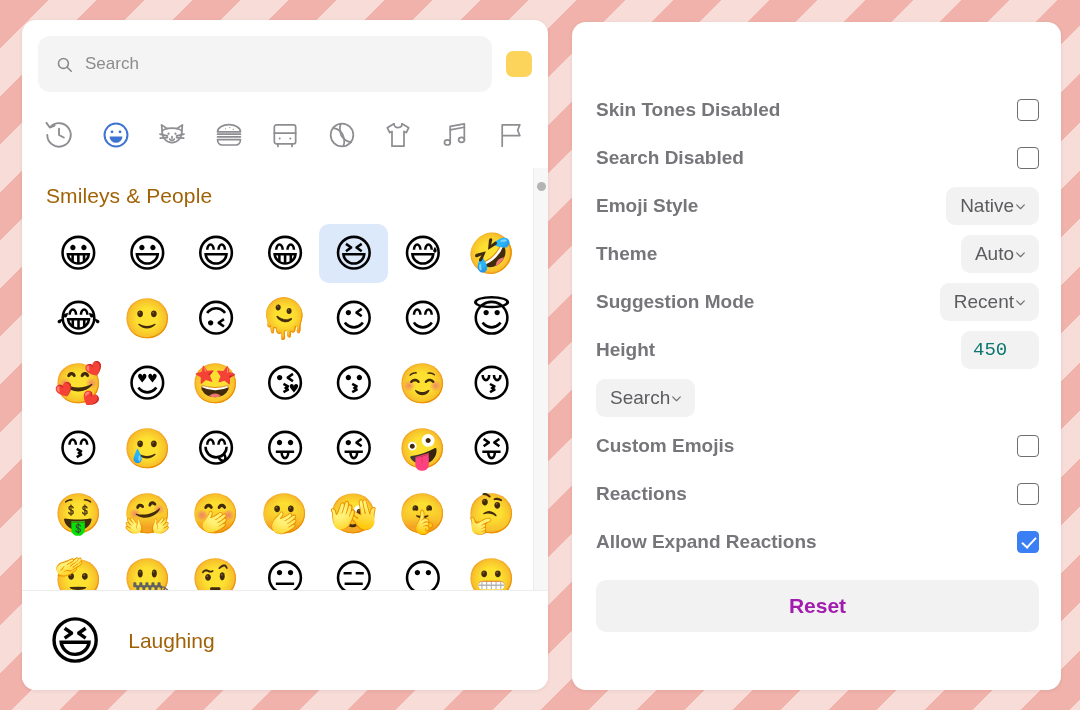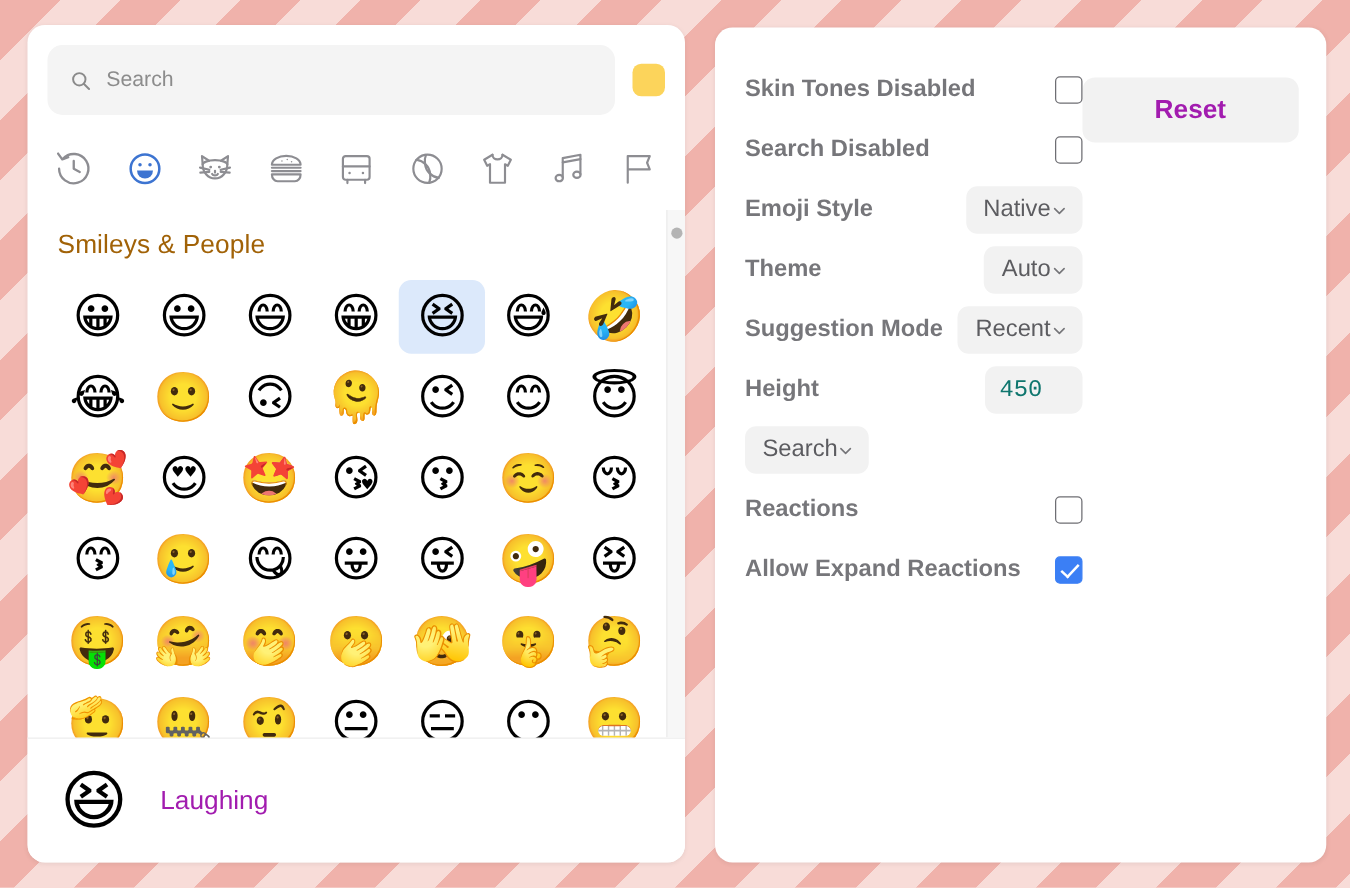--- a/index.html
+++ b/index.html
@@ -187,35 +187,35 @@
     padding: 0 26px;
     gap: 26px;
   }
   .footer-emoji {
     font-size: 52px;
     line-height: 1;
     font-family: "DejaVu Sans", sans-serif;
   }
   .footer-label {
     font-size: 21px;
-    color: #a21caf;
+    color: #a16207;
   }
 
   
   #settings-panel {
     position: absolute;
     left: 572px;
     top: 22px;
     width: 489px;
     height: 668px;
     background: #ffffff;
     border-radius: 14px;
     padding: 26px 22px 20px 24px;
     display: flex;
-    flex-direction: row;
+    flex-direction: column;
     box-shadow: 0 1px 4px rgba(0,0,0,0.07);
     justify-content: center;
   }
 
   .setting-row {
     display: flex;
     align-items: center;
     justify-content: space-between;
     min-height: 48px;
     gap: 12px;
@@ -545,20 +545,24 @@
         <div class="select-box">
           <span class="select-value">Search</span>
           <span class="chev">
             <svg viewBox="0 0 24 24" fill="none" stroke="currentColor" stroke-width="2.4" stroke-linecap="round" stroke-linejoin="round">
               <polyline points="5,9 12,16 19,9"></polyline>
             </svg>
           </span>
         </div>
       </div>
       <div class="setting-row">
+        <div class="setting-label">Custom Emojis</div>
+        <div class="checkbox"></div>
+      </div>
+      <div class="setting-row">
         <div class="setting-label">Reactions</div>
         <div class="checkbox"></div>
       </div>
       <div class="setting-row">
         <div class="setting-label">Allow Expand Reactions</div>
         <div class="checkbox checked"></div>
       </div>
     </div>
   <button class="reset-button">Reset</button>
 </div>

